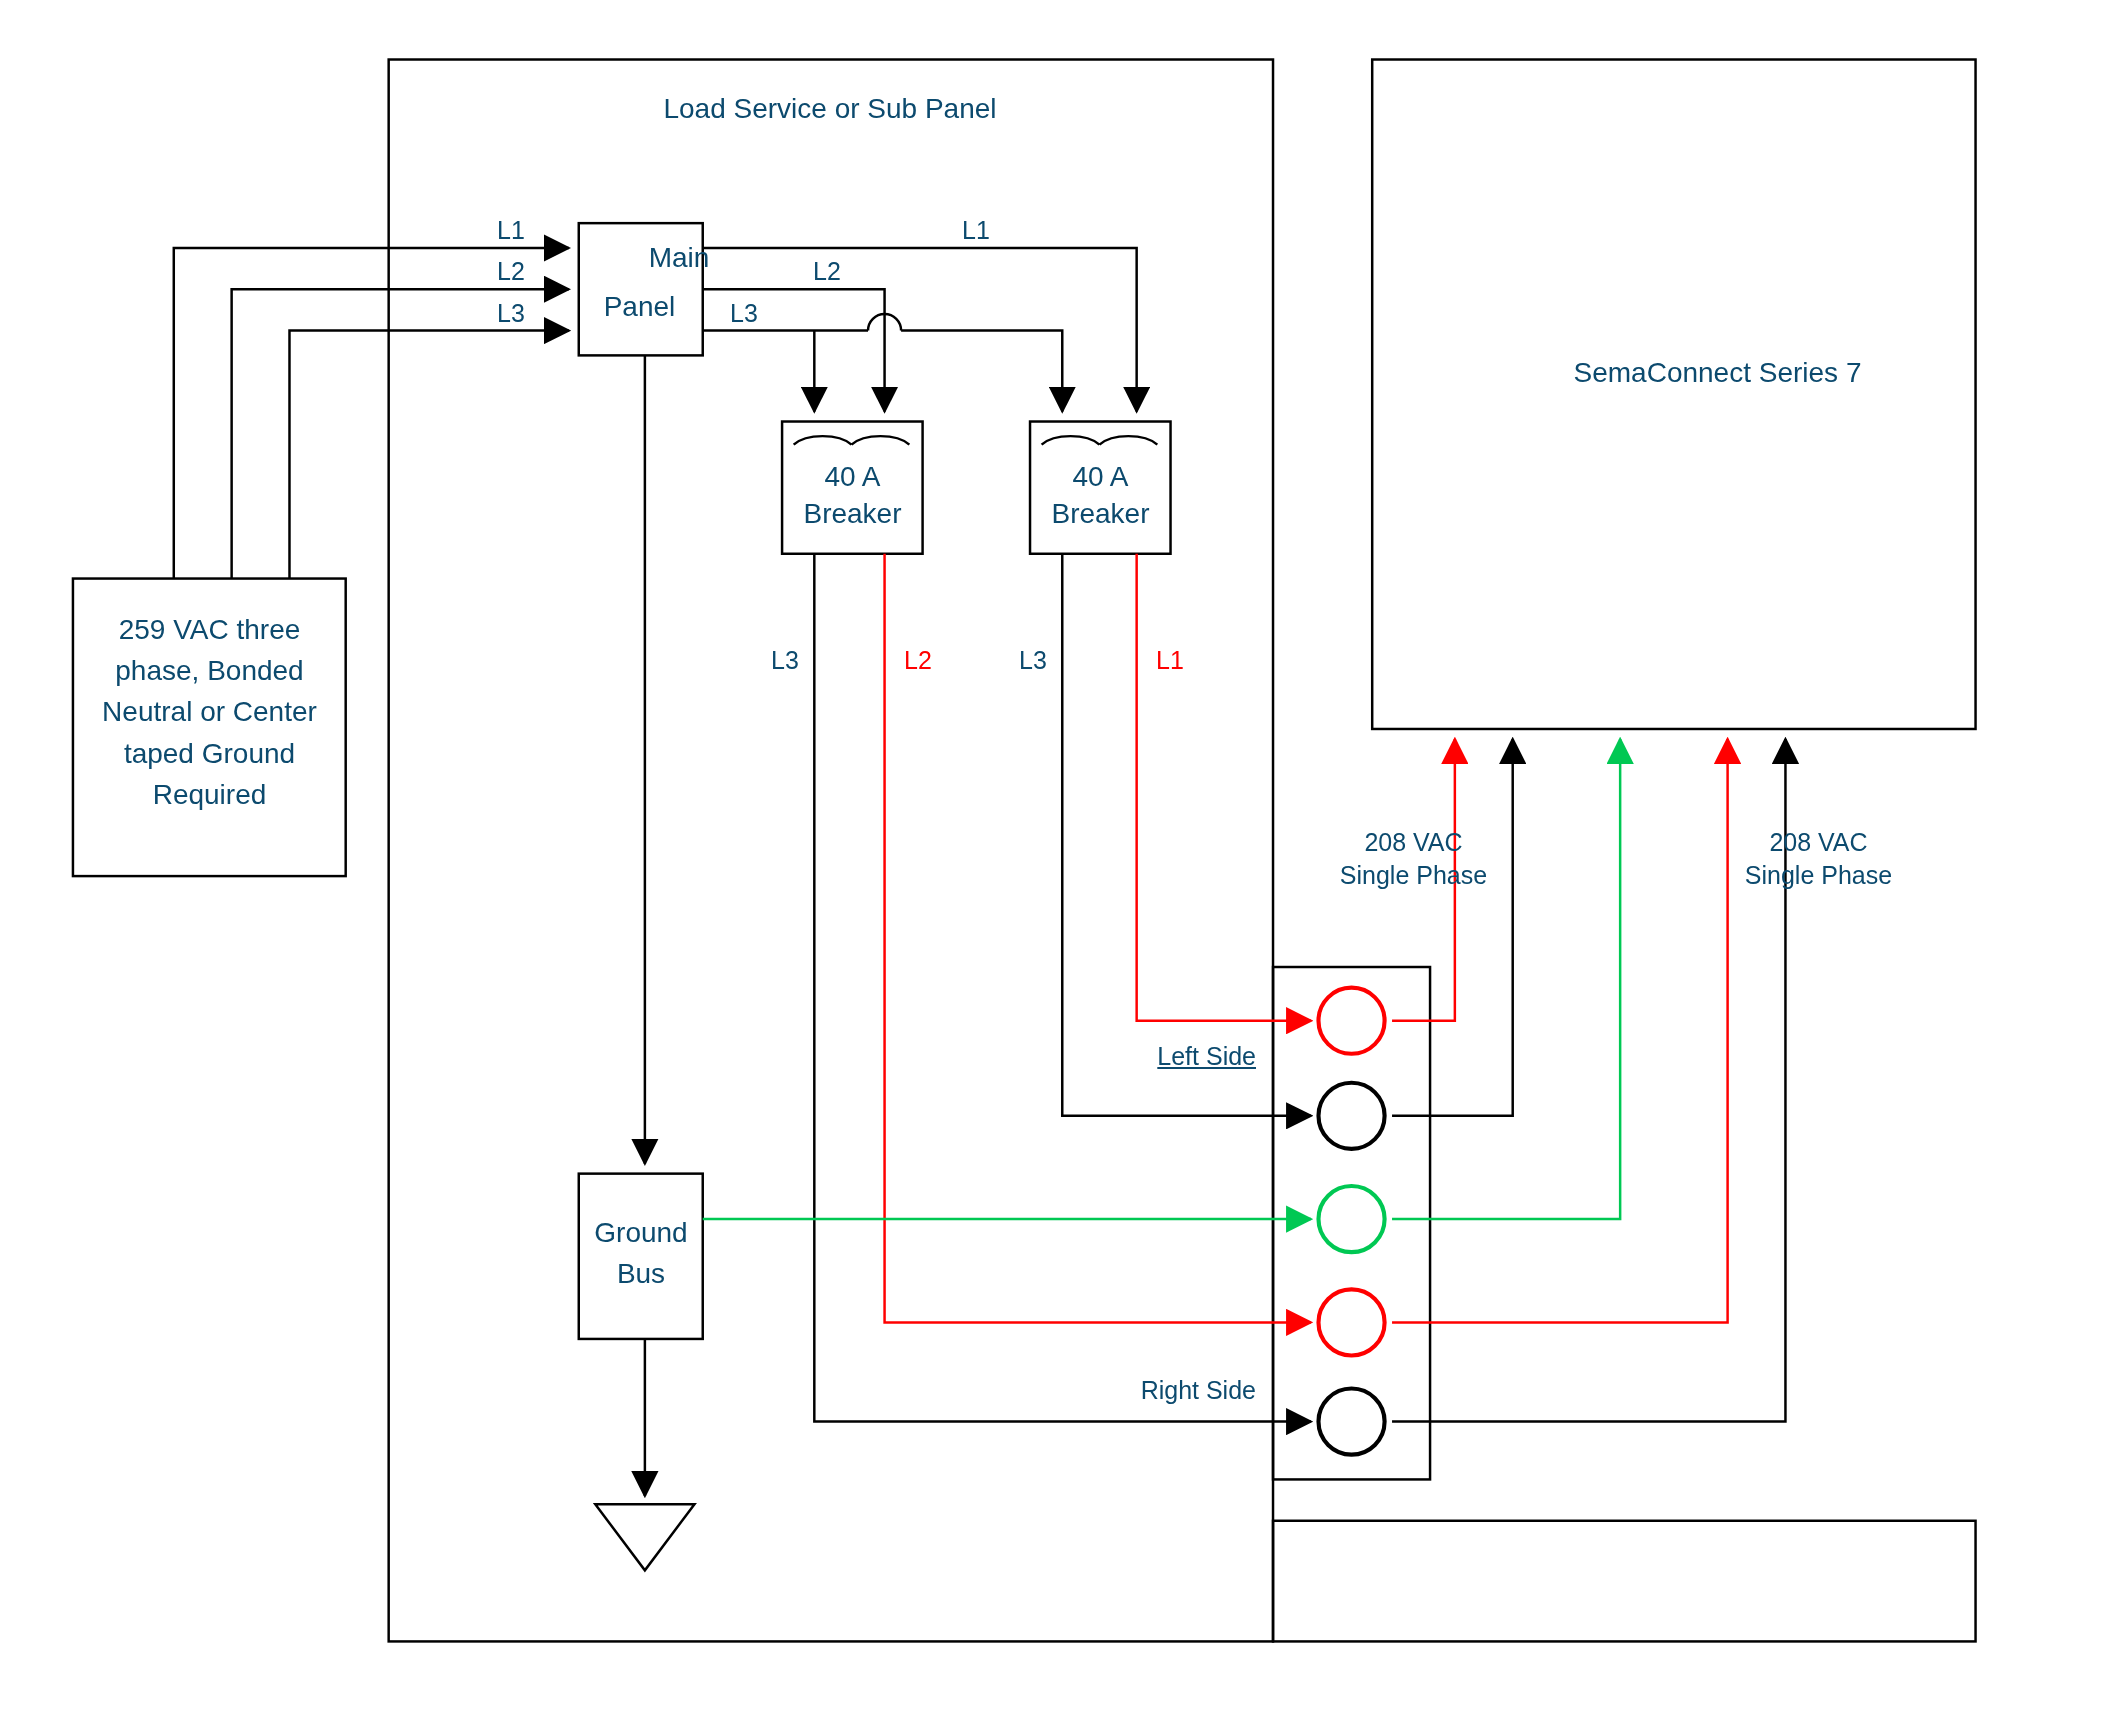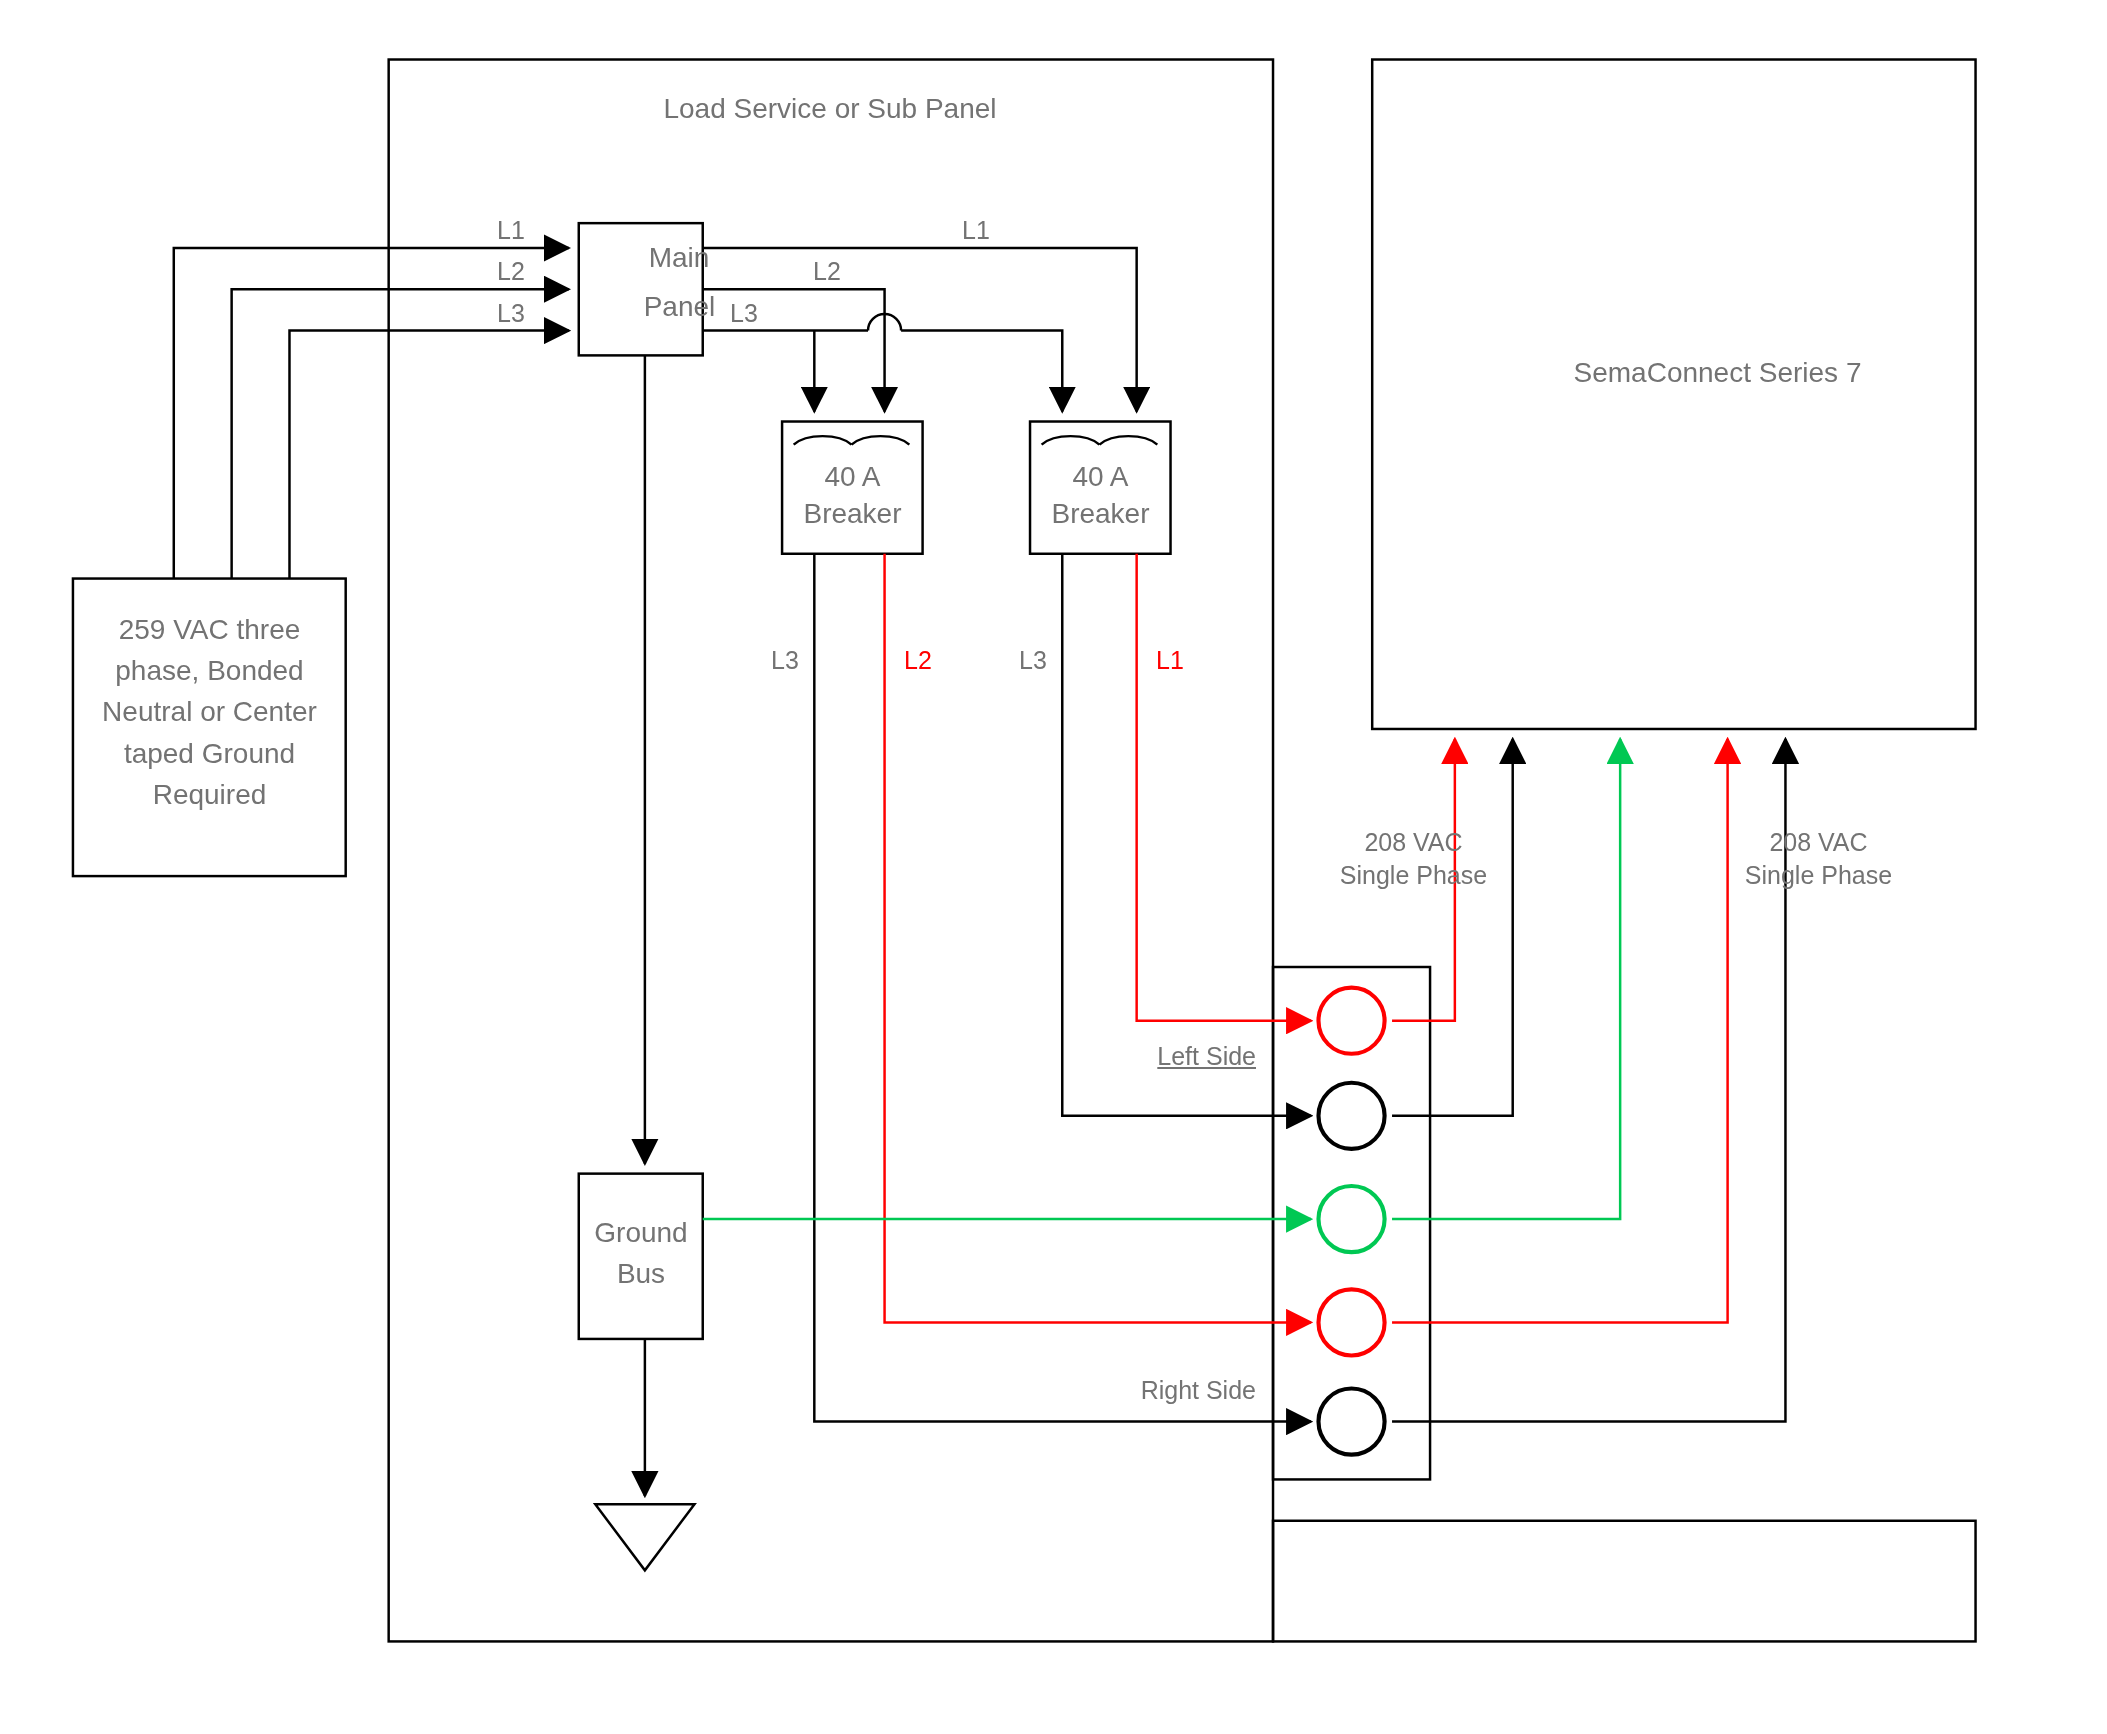--- a/index.html
+++ b/index.html
@@ -1,18 +1,18 @@
 <!DOCTYPE html>
 <html style="font-size:13.2px"><head>
 <meta charset="utf-8">
 <style>
   html,body{margin:0;padding:0;background:#fff;font-family:Arial,Helvetica,sans-serif;}
   #wrap{position:relative;width:2108px;height:1734px;}
   svg{position:absolute;top:0;left:0;}
-  .lbl{position:absolute;font-size:28px;color:#737373;text-align:center;line-height:1.25;}
+  .lbl{position:absolute;font-size:28px;color:#0c4a6e;text-align:center;line-height:1.25;}
   .lbl.small{font-size:25px;text-align:center;}
 </style>
 </head>
 <body>
 
 <div id="wrap">
 
 <svg width="2108" height="1734" viewBox="0 0 2550 2098">
   <defs>
     <marker id="arrB" viewBox="0 0 12 12" refX="11" refY="6" markerWidth="11" markerHeight="11" orient="auto">
@@ -92,21 +92,21 @@
 
 <div class="lbl" style="left:388px;top:91px;width:884px;">Load Service or Sub Panel</div>
 
 <div class="lbl" style="left:73px;top:612px;width:273px;">259 VAC three</div>
 <div class="lbl" style="left:73px;top:653px;width:273px;">phase, Bonded</div>
 <div class="lbl" style="left:73px;top:694px;width:273px;">Neutral or Center</div>
 <div class="lbl" style="left:73px;top:736px;width:273px;">taped Ground</div>
 <div class="lbl" style="left:73px;top:777px;width:273px;">Required</div>
 
 <div class="lbl" style="left:579px;top:240px;width:104px;margin-left:48px;">Main</div>
-<div class="lbl" style="left:579px;top:289px;width:121px;padding-left:40px;">Panel</div>
+<div class="lbl" style="left:579px;top:289px;width:121px;">Panel</div>
 
 <div class="lbl" style="left:782px;top:459px;width:141px;">40 A</div>
 <div class="lbl" style="left:782px;top:496px;width:141px;">Breaker</div>
 <div class="lbl" style="left:1030px;top:459px;width:141px;">40 A</div>
 <div class="lbl" style="left:1030px;top:496px;width:141px;">Breaker</div>
 
 <div class="lbl" style="left:579px;top:1215px;width:124px;">Ground</div>
 <div class="lbl" style="left:579px;top:1256px;width:124px;">Bus</div>
 
 <div class="lbl" style="left:1372px;top:355px;width:603px;margin-left:44px;">SemaConnect Series 7</div>

